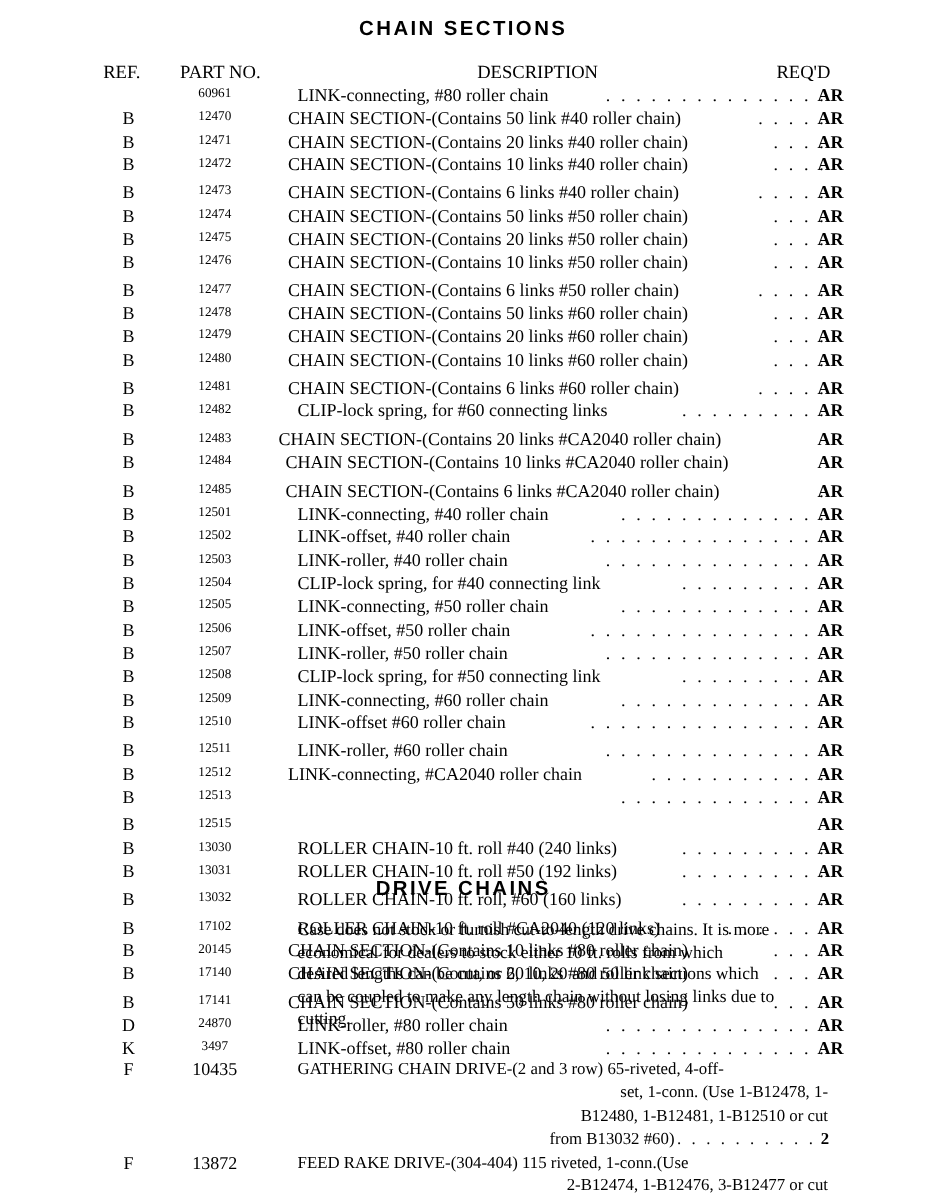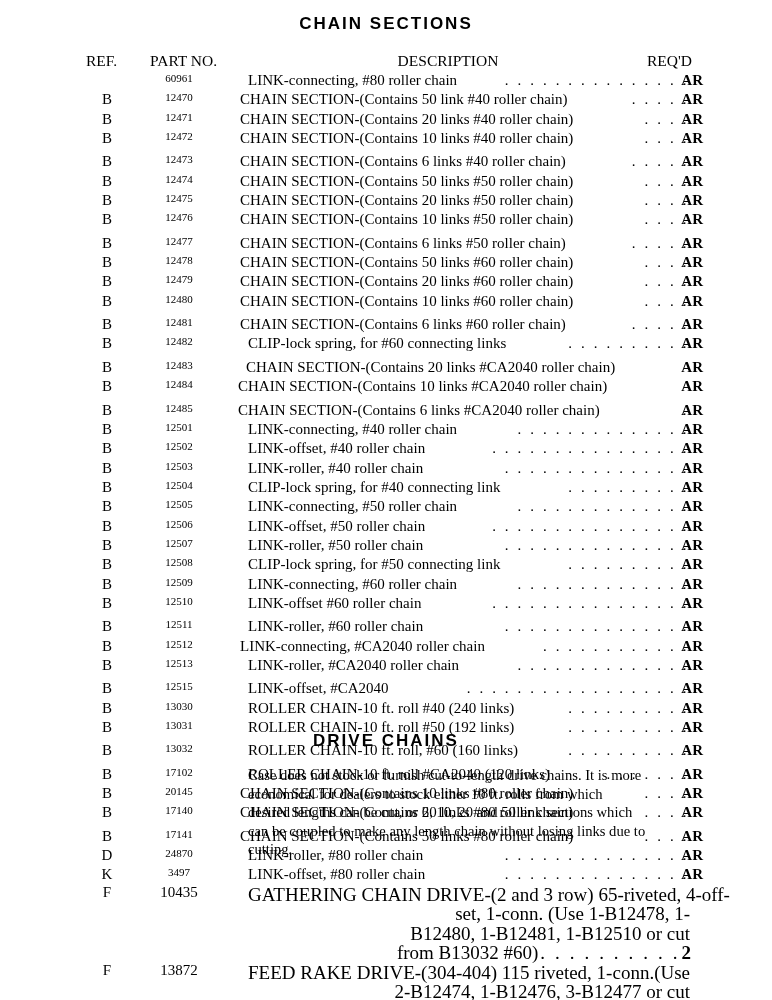--- a/index.html
+++ b/index.html
@@ -181,21 +181,21 @@
     left: 142px;
     width: 74px;
     text-align: center;
     font-size: 15px;
     top: 0;
   }
   .drive-lines {
     position: relative;
     margin-left: 248px;
     width: 443px;
-    font-size: 19px;
+    font-size: 14px;
   }
   .drive-line {
     position: relative;
     height: 19.4px;
     white-space: nowrap;
   }
   .drive-line.first {
     text-align: left;
   }
   .drive-line.cont {
@@ -359,21 +359,21 @@
         <span class="cell-part">12482</span>
         <span class="cell-desc-wrap indent">
           <span class="desc-text">CLIP-lock spring, for #60 connecting links</span>
           <span class="leader" style="text-align: right;">. . . . . . . . . .</span>
         </span>
         <span class="cell-req">AR</span>
       </div>
       <div class="part-row gap-before">
         <span class="cell-ref">B</span>
         <span class="cell-part">12483</span>
-        <span class="cell-desc-wrap" style="left: 246px;">
+        <span class="cell-desc-wrap" style="left: 232px;">
           <span class="desc-text">CHAIN SECTION-(Contains 20 links #CA2040 roller chain)</span>
           <span class="leader none" style="text-align: right;"></span>
         </span>
         <span class="cell-req">AR</span>
       </div>
       <div class="part-row">
         <span class="cell-ref">B</span>
         <span class="cell-part">12484</span>
         <span class="cell-desc-wrap" style="left: 238px;">
           <span class="desc-text">CHAIN SECTION-(Contains 10 links #CA2040 roller chain)</span>
@@ -495,32 +495,27 @@
         <span class="cell-desc-wrap">
           <span class="desc-text">LINK-connecting, #CA2040 roller chain</span>
           <span class="leader" style="text-align: right;">. . . . . . . . . . . .</span>
         </span>
         <span class="cell-req">AR</span>
       </div>
       <div class="part-row">
         <span class="cell-ref">B</span>
         <span class="cell-part">12513</span>
         <span class="cell-desc-wrap indent">
-          <span class="desc-text">LINK-roller, #CA2040 roller chain</span>
           <span class="leader" style="text-align: right;">. . . . . . . . . . . . . .</span>
         </span>
         <span class="cell-req">AR</span>
       </div>
       <div class="part-row gap-before">
         <span class="cell-ref">B</span>
         <span class="cell-part">12515</span>
-        <span class="cell-desc-wrap indent">
-          <span class="desc-text">LINK-offset, #CA2040</span>
-          <span class="leader" style="text-align: right;">. . . . . . . . . . . . . . . . . .</span>
-        </span>
         <span class="cell-req">AR</span>
       </div>
       <div class="part-row">
         <span class="cell-ref">B</span>
         <span class="cell-part">13030</span>
         <span class="cell-desc-wrap indent">
           <span class="desc-text">ROLLER CHAIN-10 ft. roll #40 (240 links)</span>
           <span class="leader" style="text-align: right;">. . . . . . . . . .</span>
         </span>
         <span class="cell-req">AR</span>

